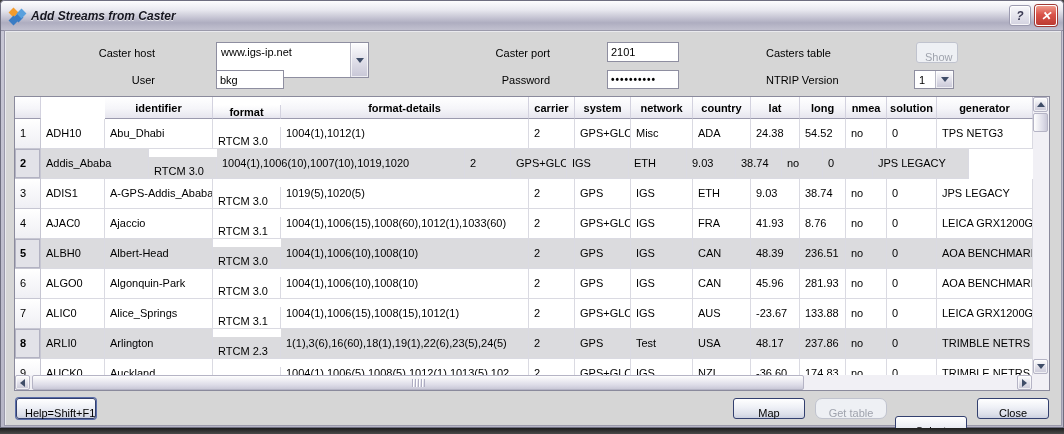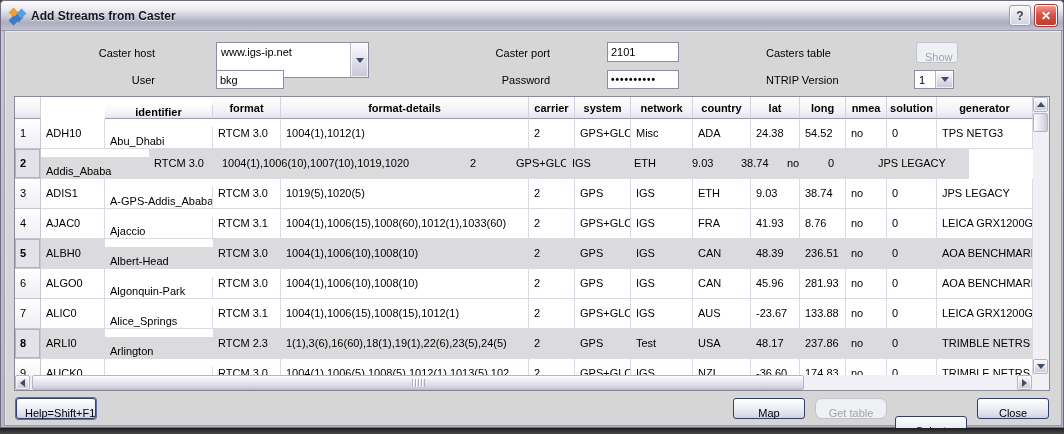--- a/index.html
+++ b/index.html
@@ -3,21 +3,21 @@
 <meta charset="utf-8">
 <style>
   html,body{margin:0;padding:0;}
   body{font-family:"Liberation Sans",sans-serif;background:#555;}
   .screen{position:relative;width:1064px;height:434px;overflow:hidden;background:#3f3f3f;}
   
   .window{position:absolute;left:0;top:0;width:1064px;height:428px;border-radius:5px 5px 0 0;
     background:linear-gradient(180deg,#c9c8d6,#b6b5c6);box-shadow:inset 0 0 0 1px #6e6e80;overflow:hidden;}
   .titlebar{position:absolute;left:1px;top:1px;right:1px;height:29px;border-radius:4px 4px 0 0;
     background:linear-gradient(180deg,#fdfdfe 0%,#e9e9f0 30%,#c9c8d6 55%,#aeadc0 75%,#c2c1d0 100%);
-    border-bottom:1px solid #8e8da2;display:flex;align-items:center;}
+    border-bottom:1px solid #8e8da2;display:flex;align-items:center;font-style:italic;}
   .app-icon{width:16px;height:16px;margin:0 6px 0 8px;position:relative;flex:0 0 auto;}
   .app-icon i{position:absolute;width:7px;height:7px;transform:rotate(45deg);}
   .app-icon .d1{left:1px;top:1px;background:#f49c2c;}
   .app-icon .d2{left:6px;top:6px;background:#3a7cc4;}
   .app-icon .d3{left:1px;top:9px;background:#3a7cc4;}
   .app-icon .d4{left:9px;top:2px;background:#59a0dd;}
   .win-title{font-size:12px;font-weight:bold;color:#15151f;text-shadow:0 1px 0 #ffffffaa;flex:1 1 auto;}
   .tb-btn{width:20px;height:19px;margin-right:4px;border-radius:3px;flex:0 0 auto;
     display:flex;align-items:center;justify-content:center;font-size:12px;font-weight:bold;cursor:default;}
   .tb-help{background:linear-gradient(#f8f8fb,#d3d2e0);border:1px solid #9c9bb0;color:#3c3c55;box-shadow:inset 0 0 0 1px #ffffffcc;}
@@ -54,21 +54,21 @@
   .hcell.c1{justify-content:flex-end;padding-left:2px;margin-top:28px;}
   .sort-up{width:0;height:0;border-left:5px solid transparent;border-right:5px solid transparent;
     border-bottom:6px solid #9aa2bf;margin:0 0 6px 12px;}
   .tbody{position:absolute;left:0;top:22px;width:1018px;height:256px;overflow:hidden;background:#fff;}
   .trow{display:flex;height:30px;}
   .cell,.rowhead{box-sizing:border-box;overflow:hidden;white-space:nowrap;font-size:11px;color:#000;
     padding:0 0 0 5px;line-height:29px;border-right:1px solid #dadae2;border-bottom:1px solid #dadae2;}
   .rowhead{background:linear-gradient(#ffffff,#efeff4);border-right:1px solid #c6c6d2;border-bottom:1px solid #c6c6d2;}
   .trow.sel .cell{background:#dbdbde;}
   .trow.sel .rowhead{background:#e2e2e8;font-weight:bold;box-shadow:inset 0 0 0 1px #b2b2c2;}
-  .c0{width:26px;}.c1{width:64px;}.c2{width:108px;margin-top:8px;}.c3{width:68px;}.c4{width:248px;}
+  .c0{width:26px;}.c1{width:64px;}.c2{width:108px;}.c3{width:68px;margin-top:8px;}.c4{width:248px;}
   .c5{width:46px;}.c6{width:56px;}.c7{width:62px;}.c8{width:58px;}.c9{width:49px;}
   .c10{width:46px;}.c11{width:41px;}.c12{width:50px;}.c13{width:96px;}
   
   .vscroll{position:absolute;left:1018px;top:0;width:16px;height:278px;background:#f1f0f5;}
   .hscroll{position:absolute;left:0;top:278px;width:1018px;height:16px;background:#f1f0f5;}
   .corner{position:absolute;left:1018px;top:278px;width:16px;height:16px;background:#f1f0f5;}
   .sbtn{position:absolute;box-sizing:border-box;width:15px;height:15px;border:1px solid #b5b4c5;border-radius:2px;
     background:linear-gradient(#fefefe,#dddce7 60%,#c9c8d7);display:flex;align-items:center;justify-content:center;
     box-shadow:inset 0 0 0 1px #ffffffb0;}
   .vthumb{position:absolute;left:0;top:16px;width:15px;height:19px;box-sizing:border-box;border:1px solid #b5b4c5;border-radius:2px;

